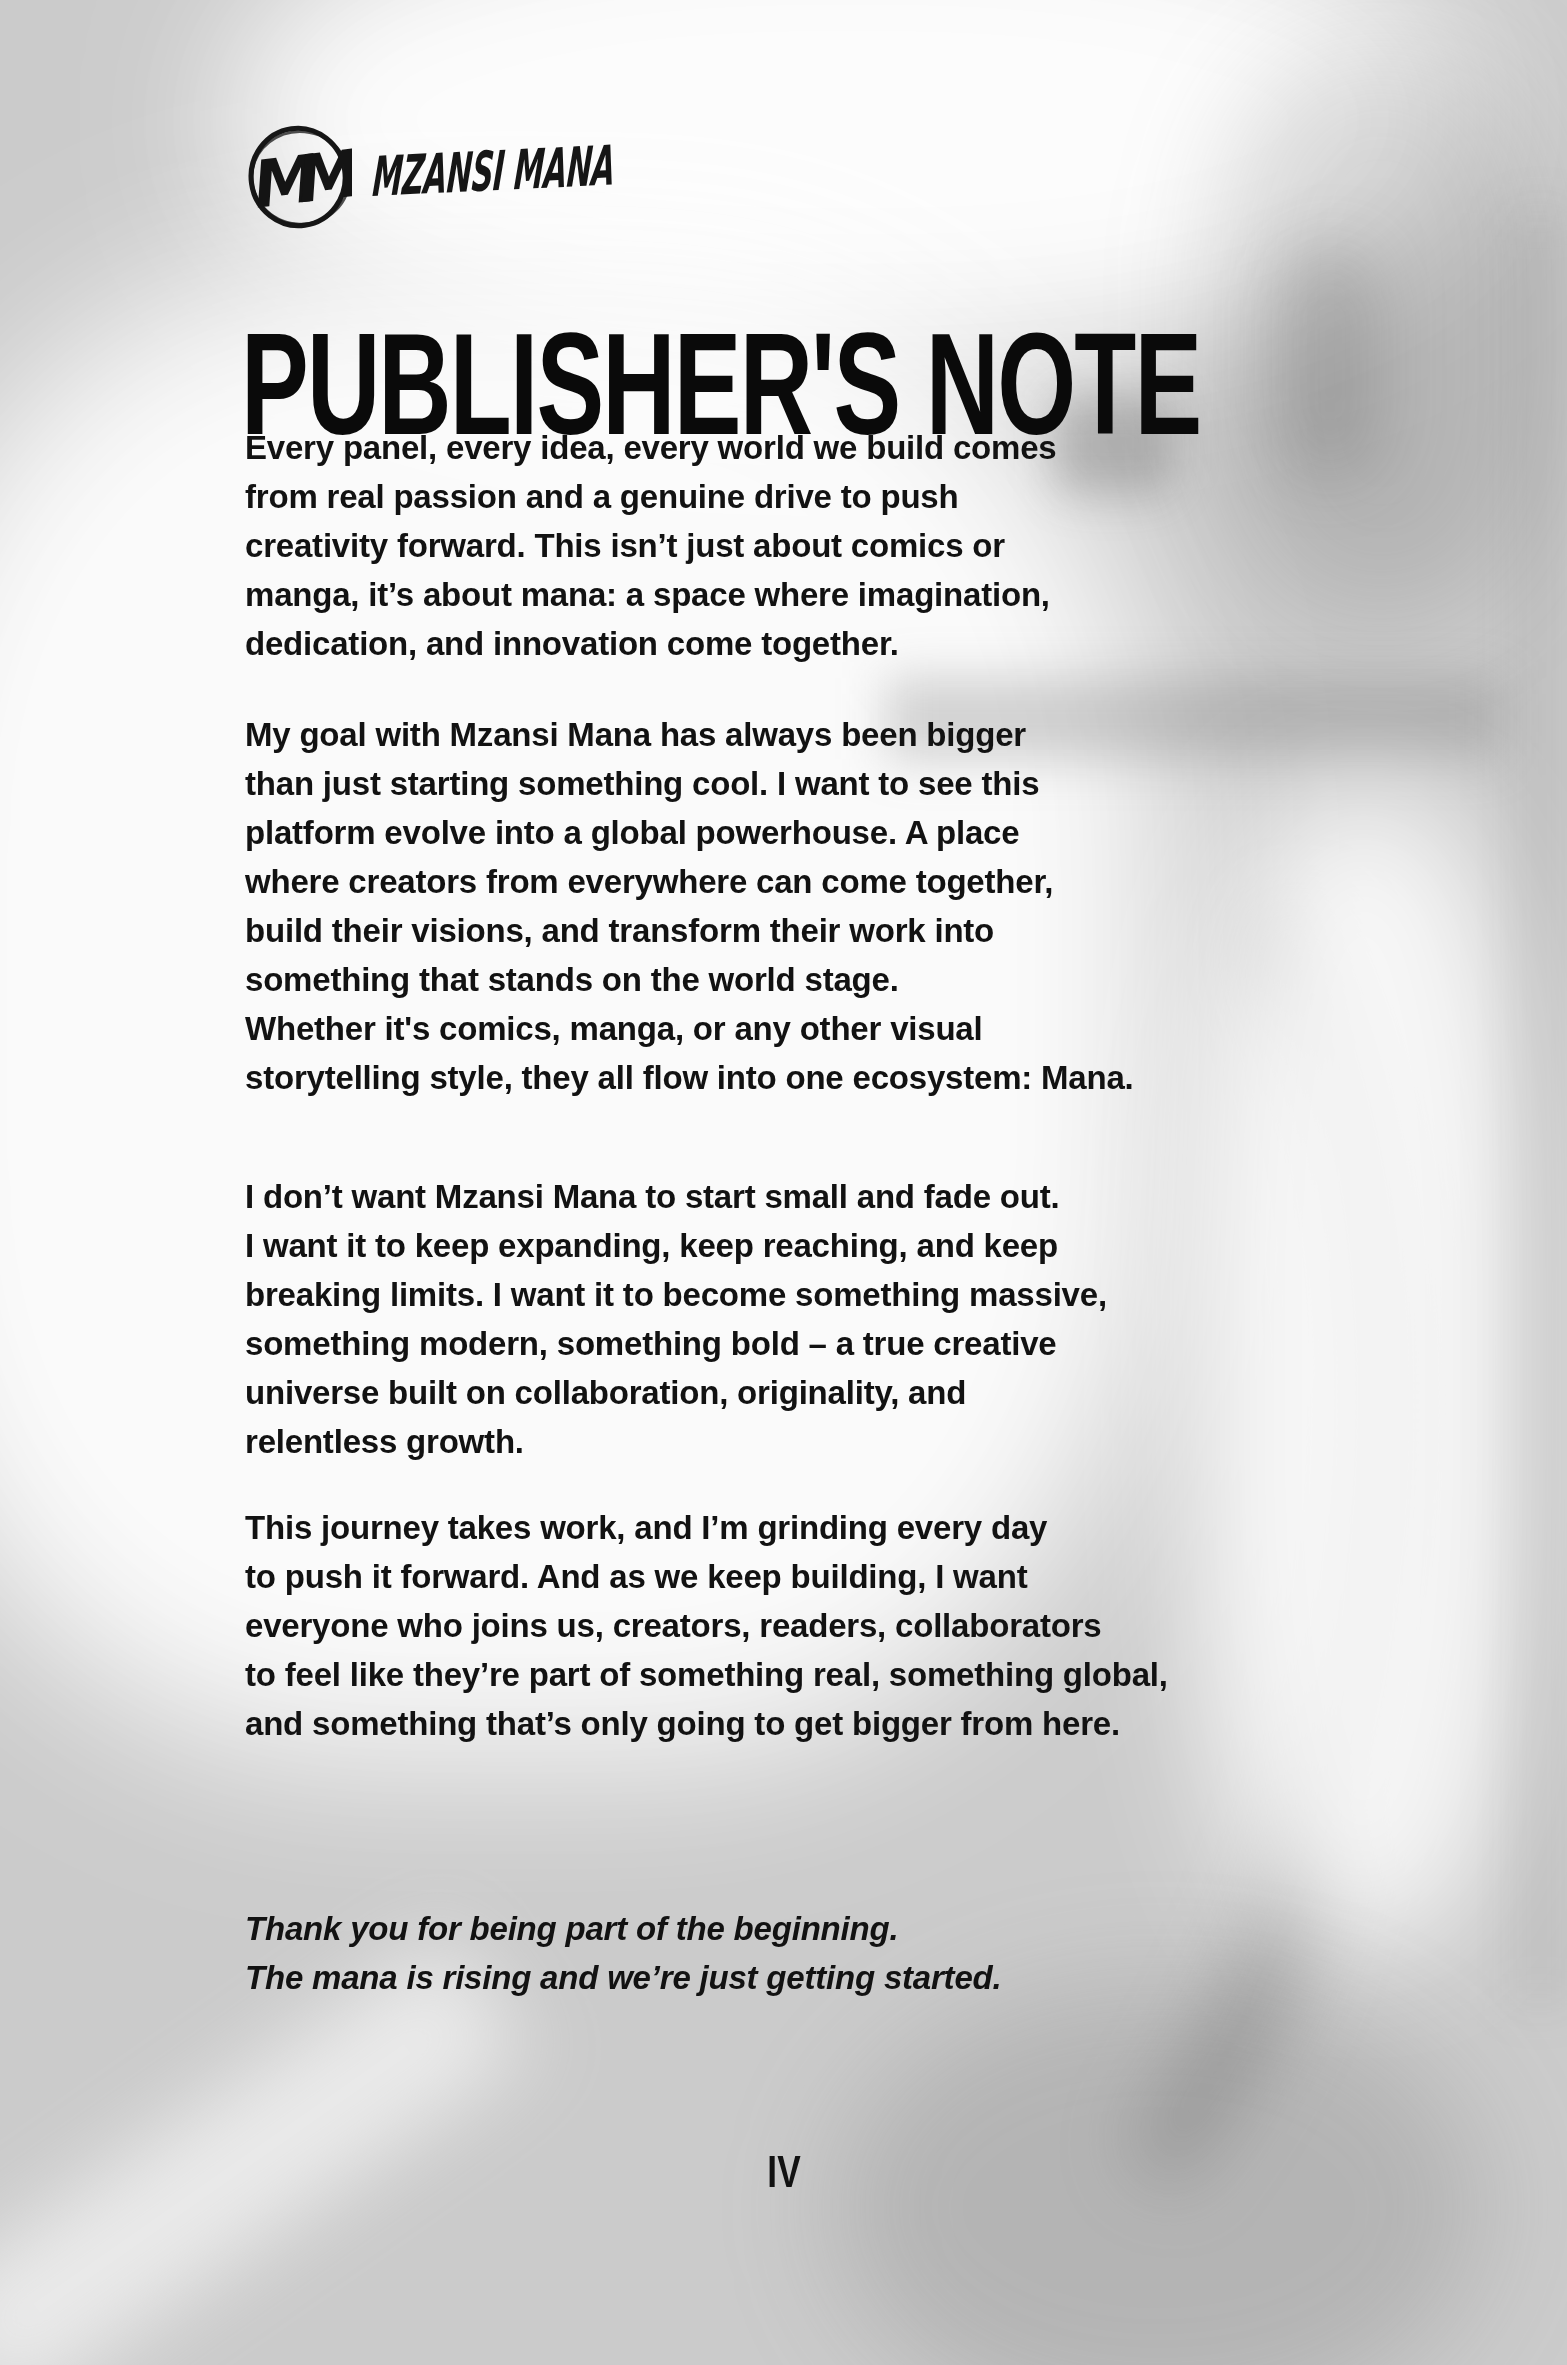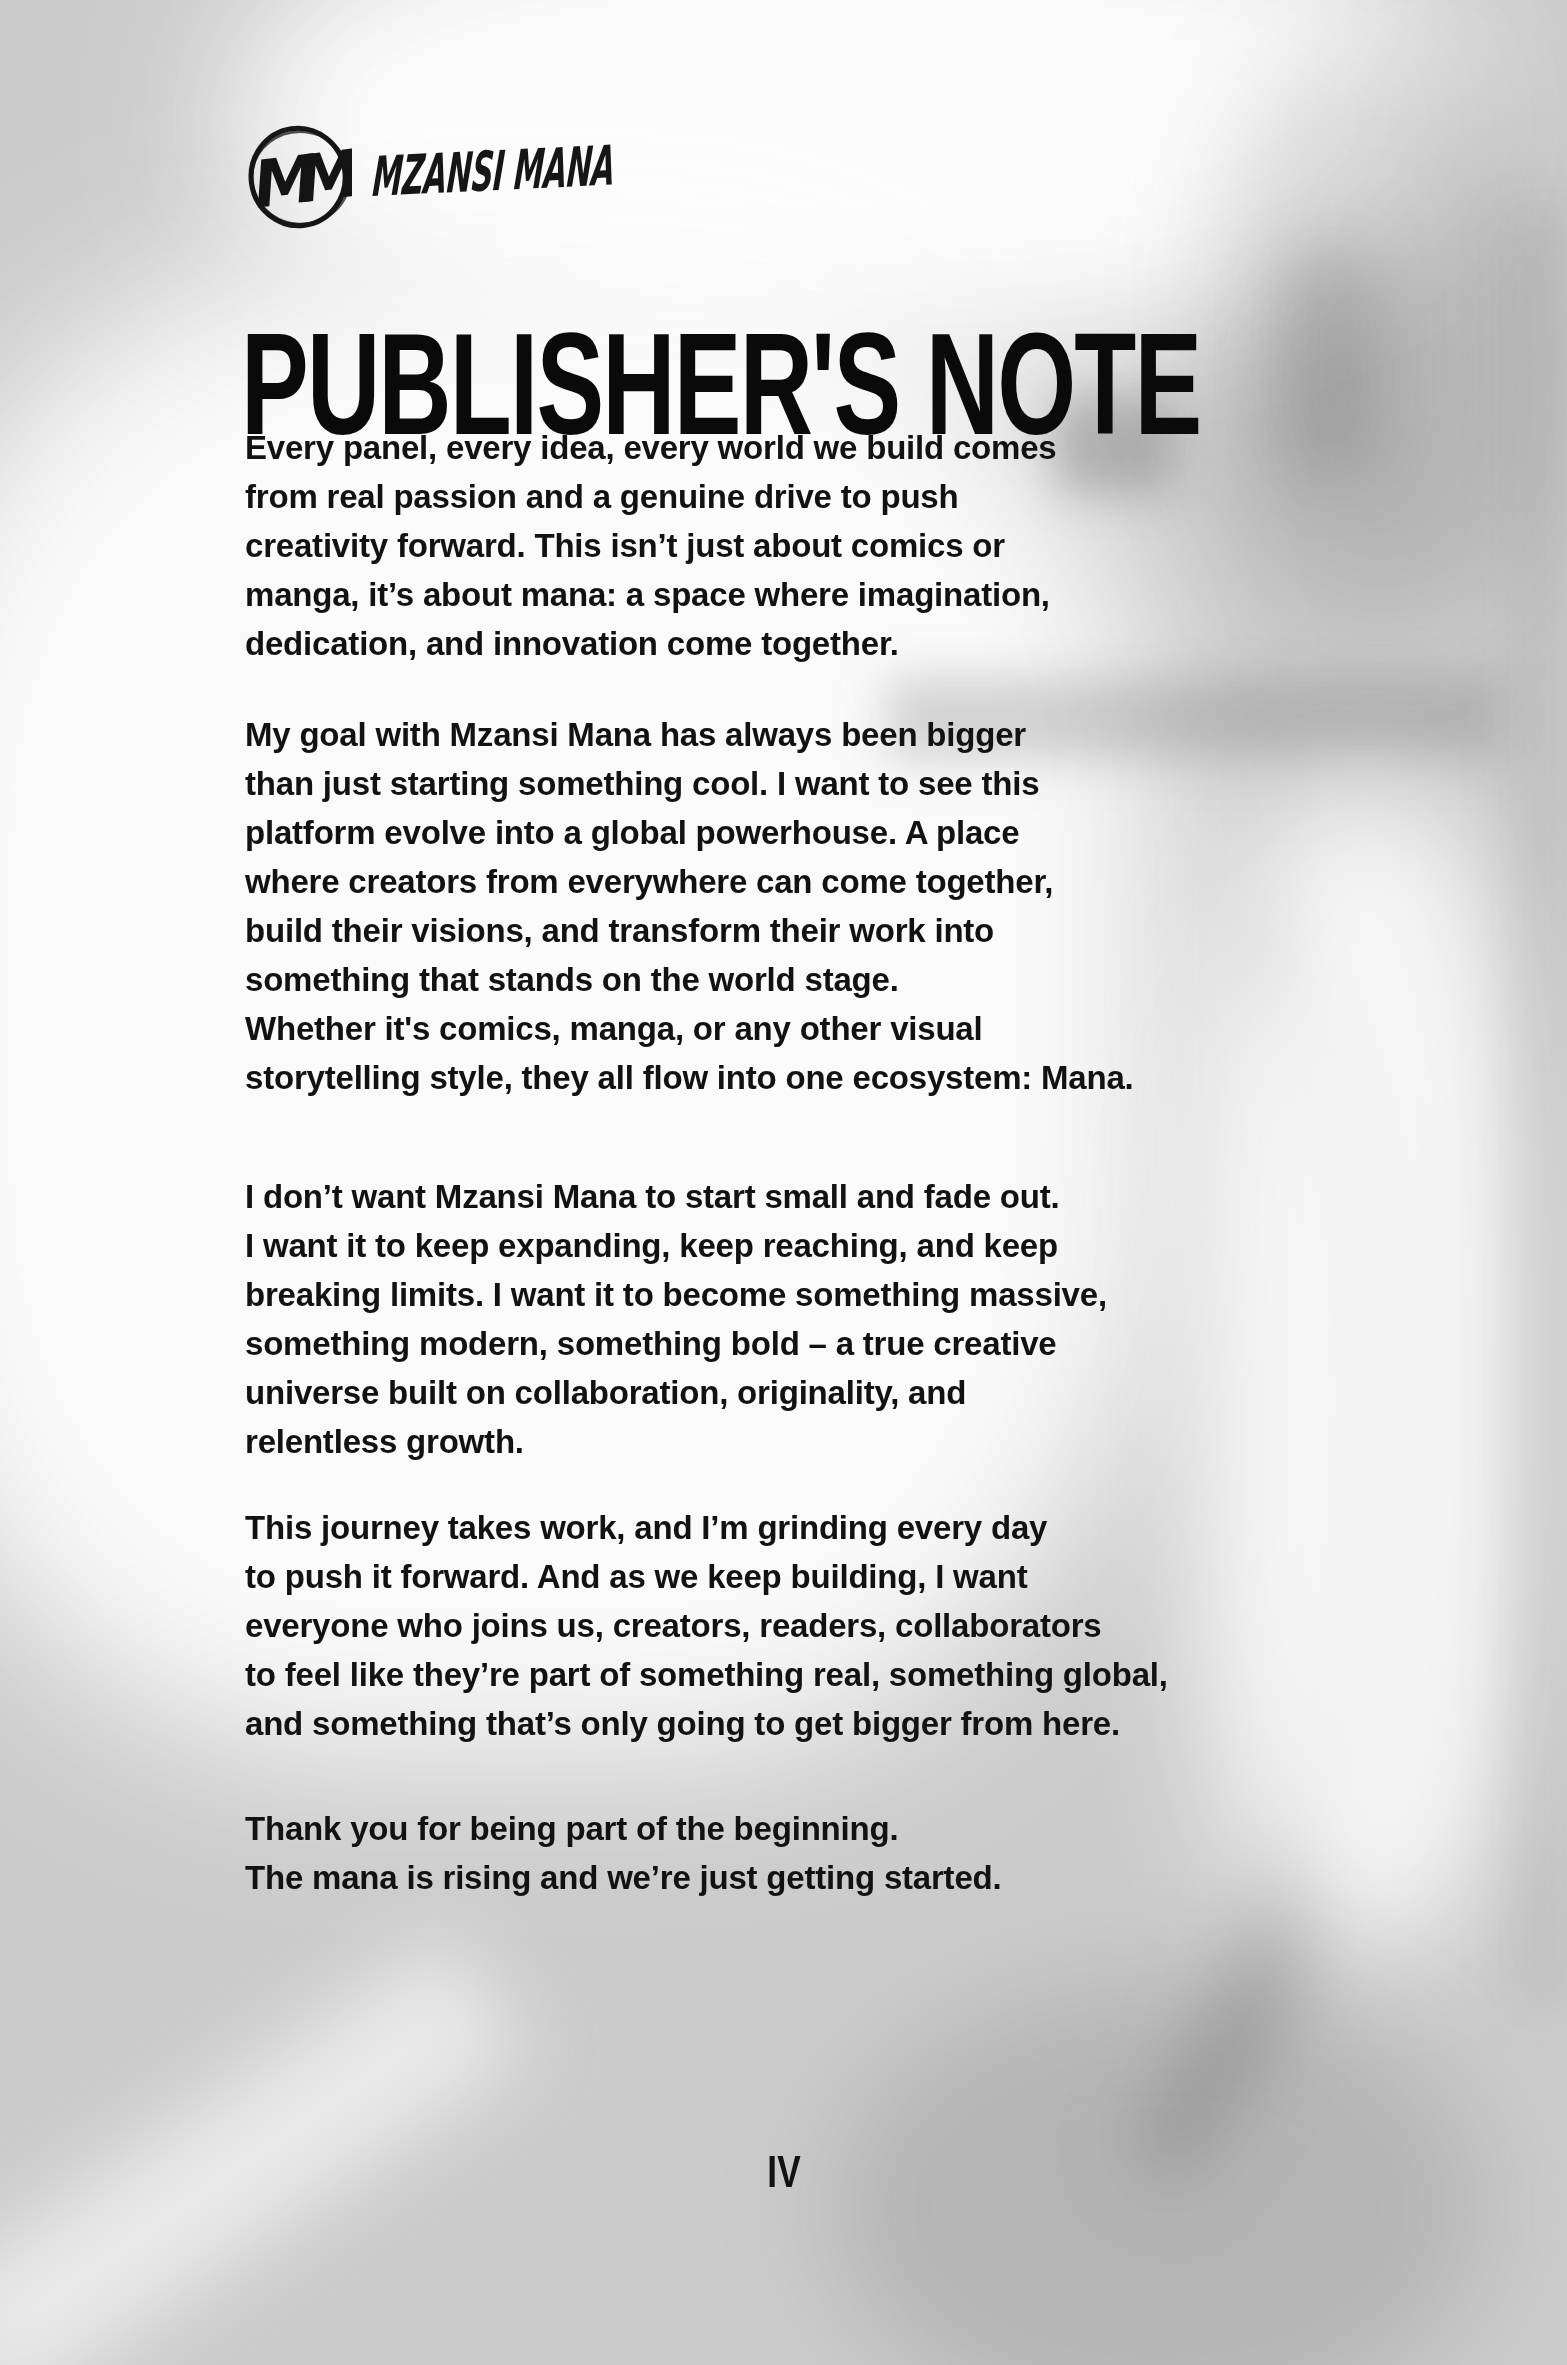--- a/index.html
+++ b/index.html
@@ -41,21 +41,21 @@
     transform:scaleX(.70);transform-origin:left top;
   }
 
   
   .para{
     position:absolute;left:245px;width:1091px;
     font:700 33px/49px "Liberation Sans", sans-serif;
     letter-spacing:-0.2px;color:#121212;white-space:pre-line;
   }
   .p1{top:390px;} .p2{top:677px;} .p3{top:1124px;margin-top:48px;}
-  .p4{top:1470px;} .p5{top:1771px;} .signoff{top:1919px;}
+  .p4{top:1470px;} .p5{top:1871px;font-style:italic;} .signoff{top:1919px;}
 
   
   .pagenum{
     position:absolute;left:0;top:2147px;width:1568px;text-align:center;
     font:700 44px/49px "Liberation Sans", sans-serif;color:#121212;
     transform:scaleX(.8);
   }
 </style>
 </head>
 <body>

